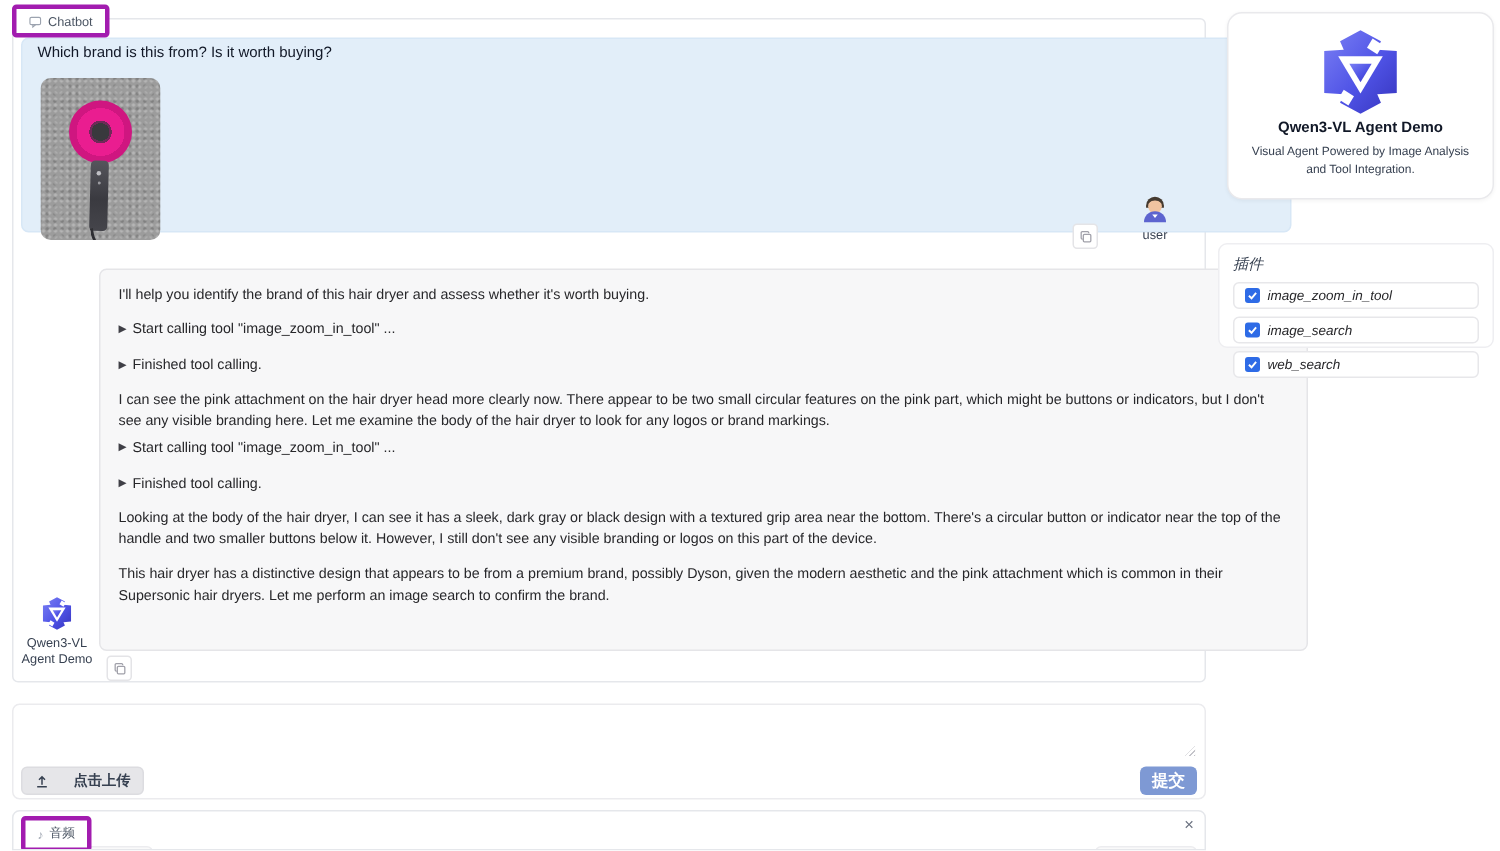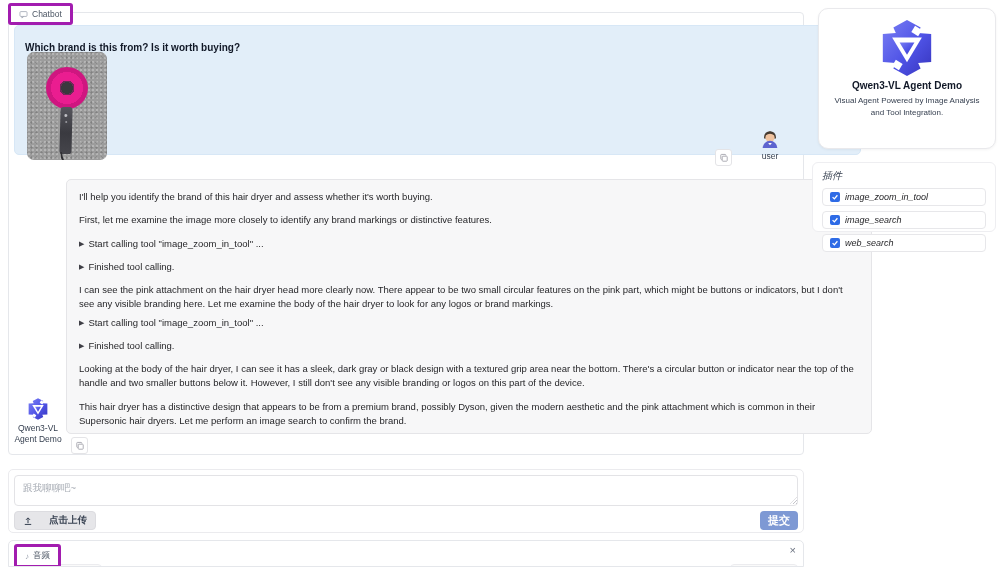--- a/index.html
+++ b/index.html
@@ -17,21 +17,21 @@
   .panel-tab{
     position:absolute;display:flex;align-items:center;gap:4px;
     background:#fff;border:3px solid #a21caf;border-radius:3px;
     font-size:8.5px;color:#4b5563;padding:3px 8px;z-index:5;white-space:nowrap;
   }
   .chatbot-tab{left:-1px;top:-10px;}
   .tab-icon{width:9px;height:9px;display:block;}
   
   .user-bubble{
     position:absolute;left:5px;top:12px;width:847px;height:130px;box-sizing:border-box;
-    background:#e2eef9;border:1px solid #d7e7f6;border-radius:5px;padding:16px 10px;font-weight:bold;
+    background:#e2eef9;border:1px solid #d7e7f6;border-radius:5px;padding:4px 10px;
   }
   .question{font-size:10px;color:#111827;}
   .product-image{
     position:absolute;left:12px;top:26px;width:80px;height:108px;
     border-radius:7px;overflow:hidden;
   }
   .carpet{position:absolute;inset:0;background-color:#9c9c9c;
     background-image:radial-gradient(rgba(255,255,255,.25) .8px, transparent 1.4px),
                      radial-gradient(rgba(55,55,55,.28) .8px, transparent 1.4px);
     background-size:4px 4px,5px 5px;background-position:0 0,2px 3px;}
@@ -82,21 +82,21 @@
   
   .audio-panel{position:absolute;left:8px;top:540px;width:796px;height:27px;box-sizing:border-box;
     background:#fff;border:1px solid #e5e7eb;border-radius:5px 5px 0 0;overflow:hidden;}
   .audio-tab{left:5px;top:3px;}
   .note-icon{font-size:8px;color:#9ca3af;}
   .close-btn{position:absolute;right:5px;top:1px;background:none;border:none;font-size:11px;color:#6b7280;cursor:pointer;padding:2px;}
   .cutoff-btn{position:absolute;top:23px;height:12px;border:1px solid #ececef;border-radius:4px;background:#fafafa;}
   .cutoff-left{left:5px;width:86px;}
   .cutoff-right{right:5px;width:66px;}
   
-  .logo-card{position:absolute;left:818px;top:8px;width:178px;height:141px;box-sizing:border-box;
+  .logo-card{position:absolute;left:818px;top:8px;width:178px;height:125px;box-sizing:border-box;
     background:#fff;border:1px solid #e9e9ec;border-radius:10px;box-shadow:0 1px 3px rgba(0,0,0,.05);
     text-align:center;padding:8px 8px 0;}
   .logo-card svg{display:block;margin:0 auto;}
   .brand-title{font-size:10px;font-weight:bold;color:#111827;margin-top:1px;}
   .brand-sub{font-size:8px;color:#374151;margin-top:4px;line-height:1.5;padding:0 4px;}
   .plugins-panel{position:absolute;left:812px;top:162px;width:184px;height:70px;box-sizing:border-box;
     background:#fff;border:1px solid #eeeef1;border-radius:6px;padding:6px 9px;font-style:italic;}
   .plugins-label{font-size:10px;color:#374151;}
   .plugin-items{display:flex;flex-wrap:wrap;gap:5px;margin-top:5px;flex-direction:column;}
   .plugin-item{display:flex;align-items:center;gap:5px;background:#fff;border:1px solid #e7e7ea;
@@ -158,41 +158,39 @@
       <path fill="url(#qg2)" d="M38 41 L62 41 L50 61 Z"></path>
       <path fill="#ffffff" d="M63 14 L74 21 L68 31 L57 24 Z"></path>
       <path fill="#ffffff" d="M37 86 L26 79 L32 69 L43 76 Z"></path>
     </svg>
     <div>Qwen3-VL</div>
     <div>Agent Demo</div>
   </div>
 
   <div class="bot-bubble">
     <p class="blk">I'll help you identify the brand of this hair dryer and assess whether it's worth buying.</p>
-    <p class="blk">First, let me examine the image more closely to identify any brand markings or distinctive features.</p>
     <div class="blk tool"><span class="marker">▶</span><span>Start calling tool "image_zoom_in_tool" ...</span></div>
     <div class="blk tool"><span class="marker">▶</span><span>Finished tool calling.</span></div>
     <p class="blk">I can see the pink attachment on the hair dryer head more clearly now. There appear to be two small circular features on the pink part, which might be buttons or indicators, but I don't see any visible branding here. Let me examine the body of the hair dryer to look for any logos or brand markings.</p>
     <div class="blk tool tight"><span class="marker">▶</span><span>Start calling tool "image_zoom_in_tool" ...</span></div>
     <div class="blk tool"><span class="marker">▶</span><span>Finished tool calling.</span></div>
     <p class="blk">Looking at the body of the hair dryer, I can see it has a sleek, dark gray or black design with a textured grip area near the bottom. There's a circular button or indicator near the top of the handle and two smaller buttons below it. However, I still don't see any visible branding or logos on this part of the device.</p>
     <p class="blk">This hair dryer has a distinctive design that appears to be from a premium brand, possibly Dyson, given the modern aesthetic and the pink attachment which is common in their Supersonic hair dryers. Let me perform an image search to confirm the brand.</p>
 
   </div>
 
   <button class="copy-btn bot-copy">
     <svg width="10" height="10" viewBox="0 0 14 14">
       <rect x="4.5" y="4.5" width="7" height="7" rx="1" fill="none" stroke="#a1a1aa" stroke-width="1.2"></rect>
       <path d="M9.5 3.5 v-0.5 a1 1 0 0 0 -1 -1 h-5 a1 1 0 0 0 -1 1 v5 a1 1 0 0 0 1 1 h0.5" fill="none" stroke="#a1a1aa" stroke-width="1.2"></path>
     </svg>
   </button>
 </div>
 
 <div class="input-group">
-  <textarea class="chat-input" placeholder="跟我聊聊吧~" style=""></textarea>
   <div class="resize-handle"></div>
   <button class="upload-btn">
     <svg width="10" height="10" viewBox="0 0 14 14">
       <path d="M7 10 V2.8 M4.2 5.4 L7 2.6 L9.8 5.4 M2.5 11.8 H11.5" fill="none" stroke="#374151" stroke-width="1.4"></path>
     </svg>
     <span>点击上传</span>
   </button>
   <button class="submit-btn">提交</button>
 </div>
 

